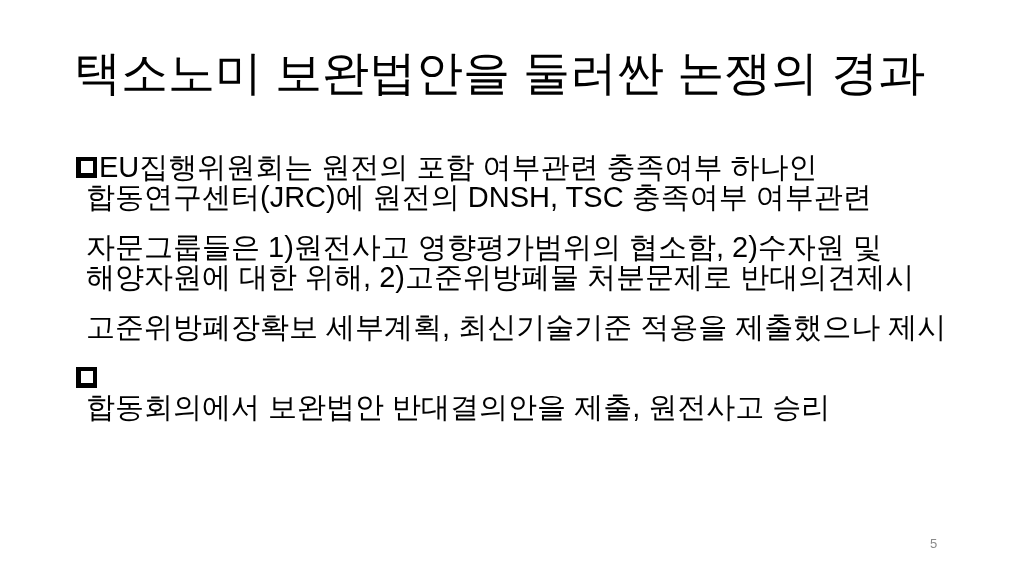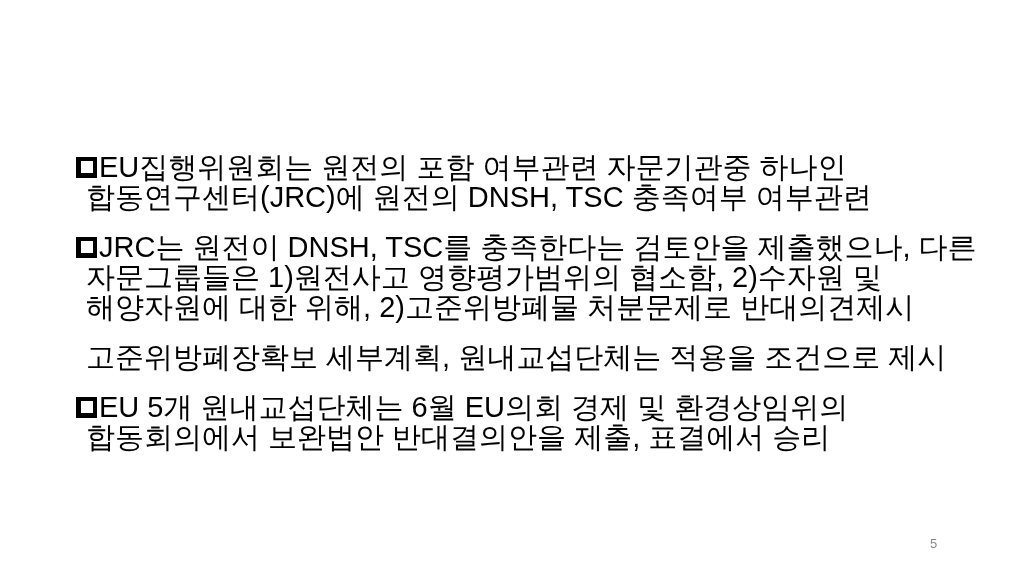--- a/index.html
+++ b/index.html
@@ -66,40 +66,40 @@
     font-size: 13px;
     line-height: 16px;
     color: #8a8a8a;
   }
 </style>
 </head>
 <body>
 
 <div class="slide">
 
+  <h1 class="slide-title">택소노미 보완법안을 둘러싼 논쟁의 경과</h1>
 
   <div class="body-text">
 
     <p class="bullet-para">
-      <span class="line first"><span class="sq-bullet"></span><span>EU집행위원회는 원전의 포함 여부관련 자문기관중 하나인</span></span>
+      <span class="line first"><span class="sq-bullet"></span><span>EU집행위원회는 원전의 포함 여부관련 충족여부 하나인</span></span>
       <span class="line">합동연구센터(JRC)에 원전의 DNSH, TSC 충족여부 여부관련</span>
     </p>
 
     <p class="bullet-para">
-      <span class="line first"><span class="sq-bullet"></span><span>JRC는 원전이 DNSH, TSC를 충족한다는 검토안을 제출했으나, 다른</span></span>
       <span class="line">자문그룹들은 1)원전사고 영향평가범위의 협소함, 2)수자원 및</span>
       <span class="line">해양자원에 대한 위해, 2)고준위방폐물 처분문제로 반대의견제시</span>
     </p>
 
     <p class="bullet-para">
-      <span class="line">고준위방폐장확보 세부계획, 원내교섭단체는 적용을 조건으로 제시</span>
+      <span class="line">고준위방폐장확보 세부계획, 최신기술기준 적용을 제출했으나 제시</span>
     </p>
 
     <p class="bullet-para">
-      <span class="line first"><span class="sq-bullet"></span><span>EU 5개 원내교섭단체는 6월 EU의회 경제 및 환경상임위의</span></span>
-      <span class="line">합동회의에서 보완법안 반대결의안을 제출, 표결에서 승리</span>
+      <span class="line first"><span class="sq-bullet"></span></span>
+      <span class="line">합동회의에서 보완법안 반대결의안을 제출, 원전사고 승리</span>
     </p>
 
   </div>
 
   <div class="page-number">5</div>
 
 </div>
 
 </body></html>

